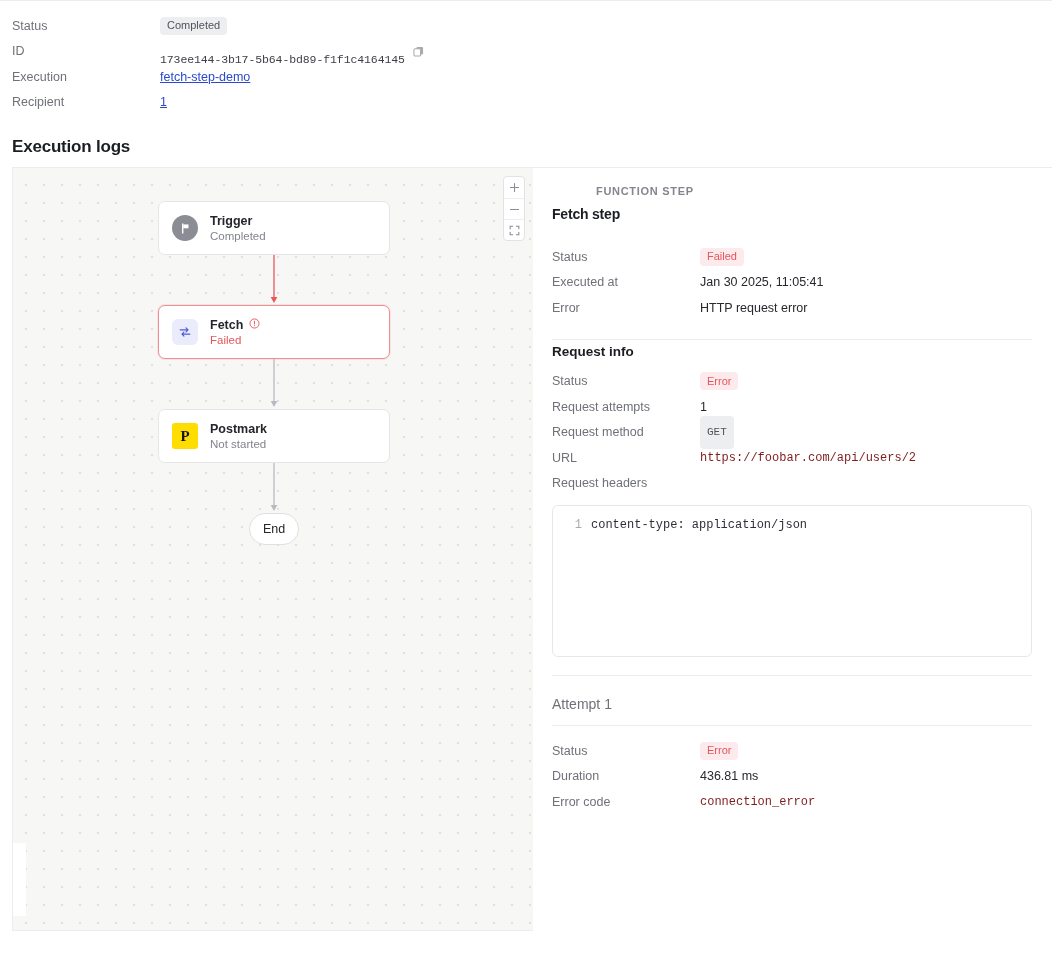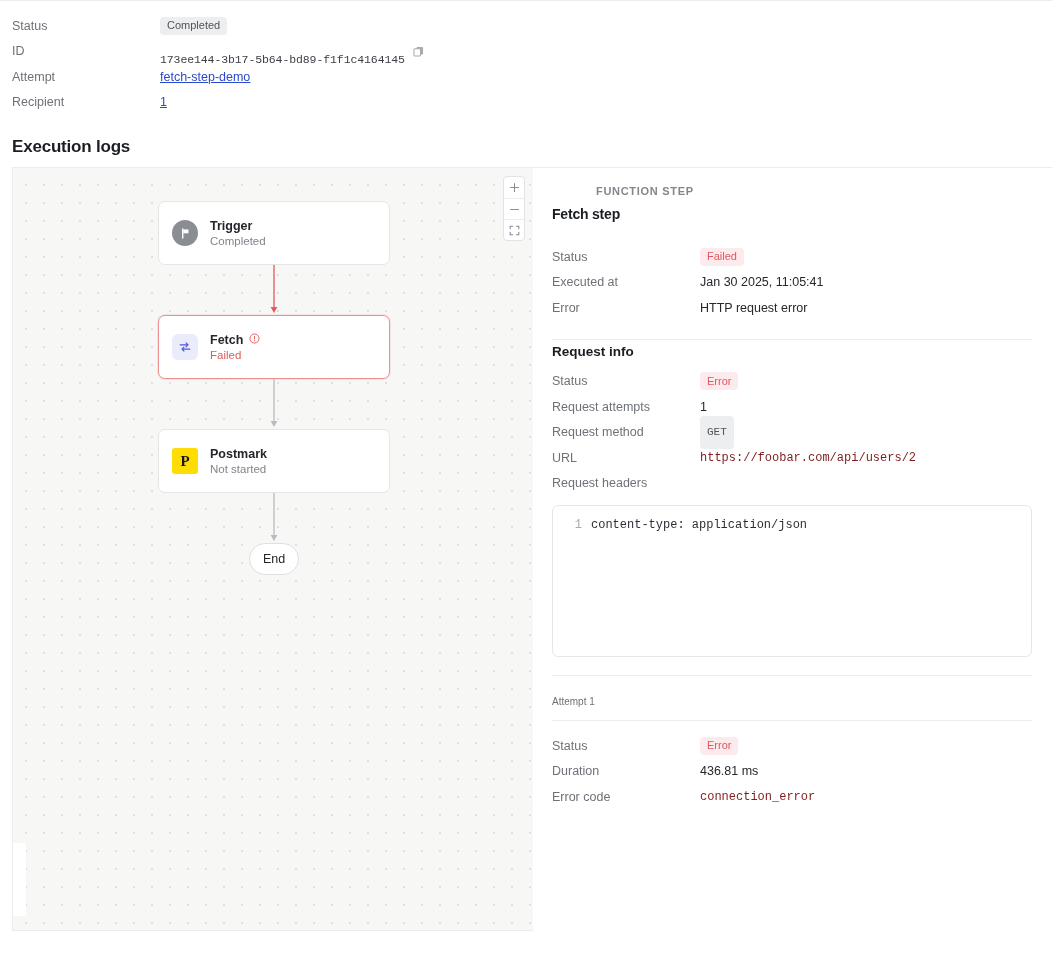--- a/index.html
+++ b/index.html
@@ -142,21 +142,21 @@
     position: absolute;
     left: 145px;
     top: 33px;
     width: 232px;
   }
   .node {
     position: relative;
     background: #ffffff;
     border: 1px solid #e6e6e8;
     border-radius: 7px;
-    height: 64px;
+    height: 54px;
     display: flex;
     align-items: center;
     padding-left: 13px;
     gap: 12px;
     cursor: pointer;
   }
   .node.selected {
     border: 1.6px solid #ef8f92;
     box-shadow: 0 0 0 1px rgba(239,143,146,.18);
   }
@@ -317,21 +317,21 @@
     width: 38px;
     flex: 0 0 38px;
     text-align: right;
     padding-right: 9px;
     color: #a9abb1;
     user-select: none;
   }
   .code-text { color: #2c2f35; }
 
   .attempt-label {
-    font-size: 10px;
+    font-size: 14px;
     color: #6e7178;
     margin-top: 20px;
   }
   .attempt-rule {
     height: 1px;
     background: #ececee;
     margin-top: 13px;
   }
 </style>
 </head>
@@ -354,21 +354,21 @@
       <span class="copy-icon">
         <svg width="11" height="11" viewBox="0 0 14 14" fill="none">
           <rect x="4.4" y="1.2" width="8.4" height="9.6" rx="1.4" fill="#8b8e95"></rect>
           <rect x="1.2" y="3.4" width="8.4" height="9.4" rx="1.4" fill="#ffffff" stroke="#8b8e95" stroke-width="1.3"></rect>
         </svg>
       </span>
     </div>
   </div>
 
   <div class="kv-row">
-    <div class="kv-key">Attempt</div>
+    <div class="kv-key">Execution</div>
     <div class="kv-val">
       <a class="link">fetch-step-demo</a>
     </div>
   </div>
 
   <div class="kv-row">
     <div class="kv-key">Recipient</div>
     <div class="kv-val">
       <a class="link">1</a>
     </div>

